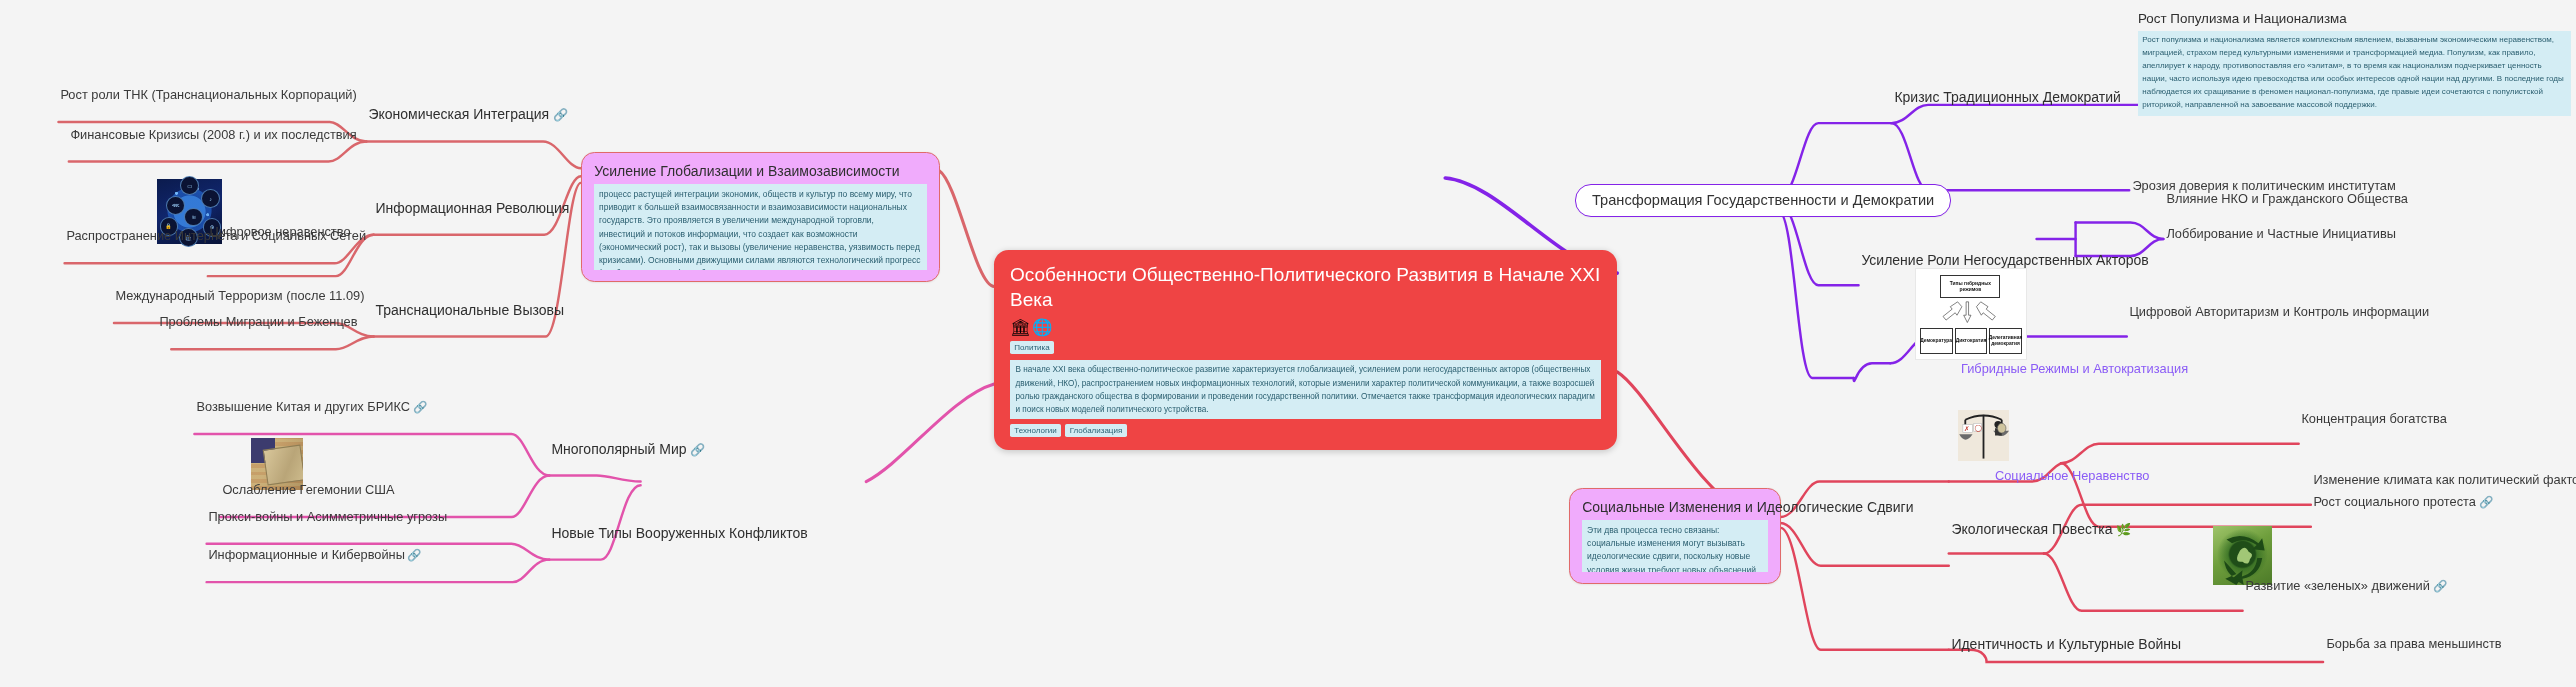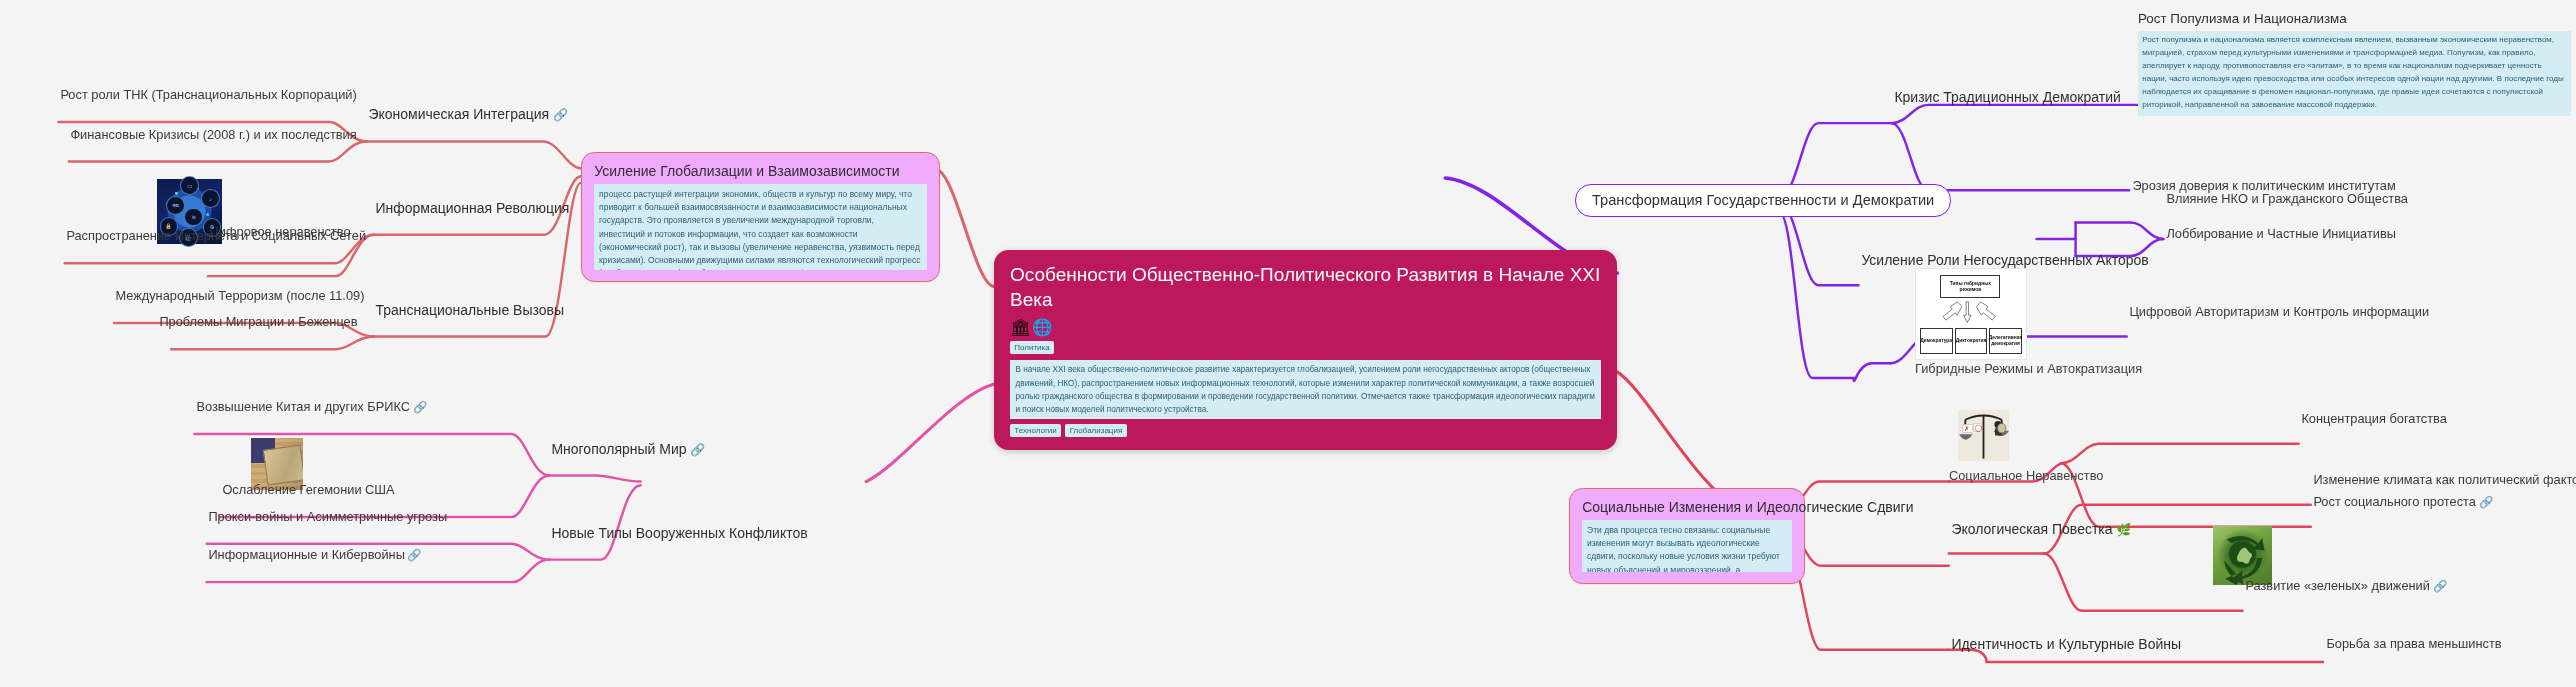--- a/index.html
+++ b/index.html
@@ -29,21 +29,21 @@
                      padding:3.7px 4.9px;overflow:hidden;}
 
   
   .freenote{position:absolute;}
   .freenote .fn-title{font-size:13.4px;color:#2f2f2f;margin-bottom:4.9px;white-space:nowrap;}
   .freenote .fn-body{background:#d4edf4;color:#2b5f70;font-size:8px;line-height:1.62;
                      padding:3px 4.3px;overflow:hidden;}
 
   
   #central{position:absolute;left:994px;top:250px;width:623px;
-           background:#be185d;border-radius:14.6px;padding:13.4px 16px 13.4px 16px;
+           background:#ef4444;border-radius:14.6px;padding:13.4px 16px 13.4px 16px;
            box-sizing:border-box;box-shadow:0 1.8px 6.1px rgba(0,0,0,.18);}
   #central .c-title{color:#fff;font-size:19px;line-height:1.3;margin-bottom:6.1px;}
   #central .c-icons{font-size:16.5px;line-height:1;margin:2.4px 0 6.1px 0;letter-spacing:1.2px;}
   #central .tagrow{display:flex;gap:4.3px;flex-wrap:wrap;}
   #central .tag{background:#d4edf4;color:#2b6275;font-size:8px;padding:1.8px 4.3px;
                 border-radius:1.8px;white-space:nowrap;}
   #central .c-body{background:#d4edf4;color:#2b5f70;font-size:8.2px;line-height:1.62;
                    padding:3.7px 5.5px;margin:5.5px 0 5.5px 0;height:52px;overflow:hidden;}
 
   
@@ -67,21 +67,21 @@
   .thumb-flag .stars{position:absolute;left:0;top:0;width:46%;height:48%;background:#3c3b6e;}
   .thumb-flag .bill{position:absolute;left:26%;top:18%;width:70%;height:66%;
       background:linear-gradient(120deg,#d9c79b,#b9a578 60%,#cdbb8c);
       transform:rotate(-8deg);border:0.6px solid #8d7d55;}
   .thumb-scale{background:#efe8dc;}
   .thumb-green{background:
       radial-gradient(circle at 50% 48%, #1f4d18 0 30%, rgba(40,100,30,.65) 34%, transparent 60%),
       linear-gradient(150deg,#9fc46a 0%,#6e9e3c 45%,#4c7a28 100%);}
   .thumb-diagram{background:#fff;}
 
-  .thumb-cap{position:absolute;font-size:12.8px;color:#404040;white-space:nowrap;}
+  .thumb-cap{position:absolute;font-size:12.8px;color:#8b5cf6;white-space:nowrap;margin-left:46px;}
 
   
   .hd-box{position:absolute;background:#fff;border:0.6px solid #333;box-sizing:border-box;
           display:flex;align-items:center;justify-content:center;text-align:center;
           font-size:4.9px;font-weight:bold;color:#111;line-height:1.15;padding:0.6px;}
 </style>
 </head>
 <body>
 
 <div id="canvas">
@@ -271,21 +271,21 @@
   <div class="hd-box" style="left:3.7px;top:59px;width:33px;height:25.6px;">Демократура</div>
   <div class="hd-box" style="left:39px;top:59px;width:32px;height:25.6px;">Диктократия</div>
   <div class="hd-box" style="left:73px;top:59px;width:33px;height:25.6px;">Делегативная демократия</div>
 </div>
 <div class="thumb-cap" style="left:1915px;top:361px;">Гибридные Режимы и Автократизация</div>
 
 <div class="node leaf" style="left:2127px;top:322px;transform:translateY(-100%);">
   <span>Цифровой Авторитаризм и Контроль информации</span>
 </div>
 
-<div class="node notecard" style="left:1569px;top:488px;width:236px;">
+<div class="node notecard" style="left:1569px;top:488px;width:212px;">
   <div class="nc-title">Социальные Изменения и Идеологические Сдвиги</div>
   <div class="nc-body" style="height:44px;">Эти два процесса тесно связаны: социальные изменения могут вызывать идеологические сдвиги, поскольку новые условия жизни требуют новых объяснений и мировоззрений, а идеологические изменения, в свою очередь, могут влиять на ход социальных перемен.</div>
 </div>
 
 <div class="thumb thumb-scale" style="left:1958px;top:410px;width:51px;height:51px;overflow:hidden;">
   <svg style="position:absolute;left:0;top:0;width:51px;height:51px;" viewBox="0 0 84 84" width="51" height="51">
     <g stroke="#222" stroke-width="3" fill="none">
       <line x1="42" y1="8" x2="42" y2="80"></line>
       <path d="M12,16 Q42,2 72,16"></path>
       <line x1="12" y1="16" x2="12" y2="34"></line>

